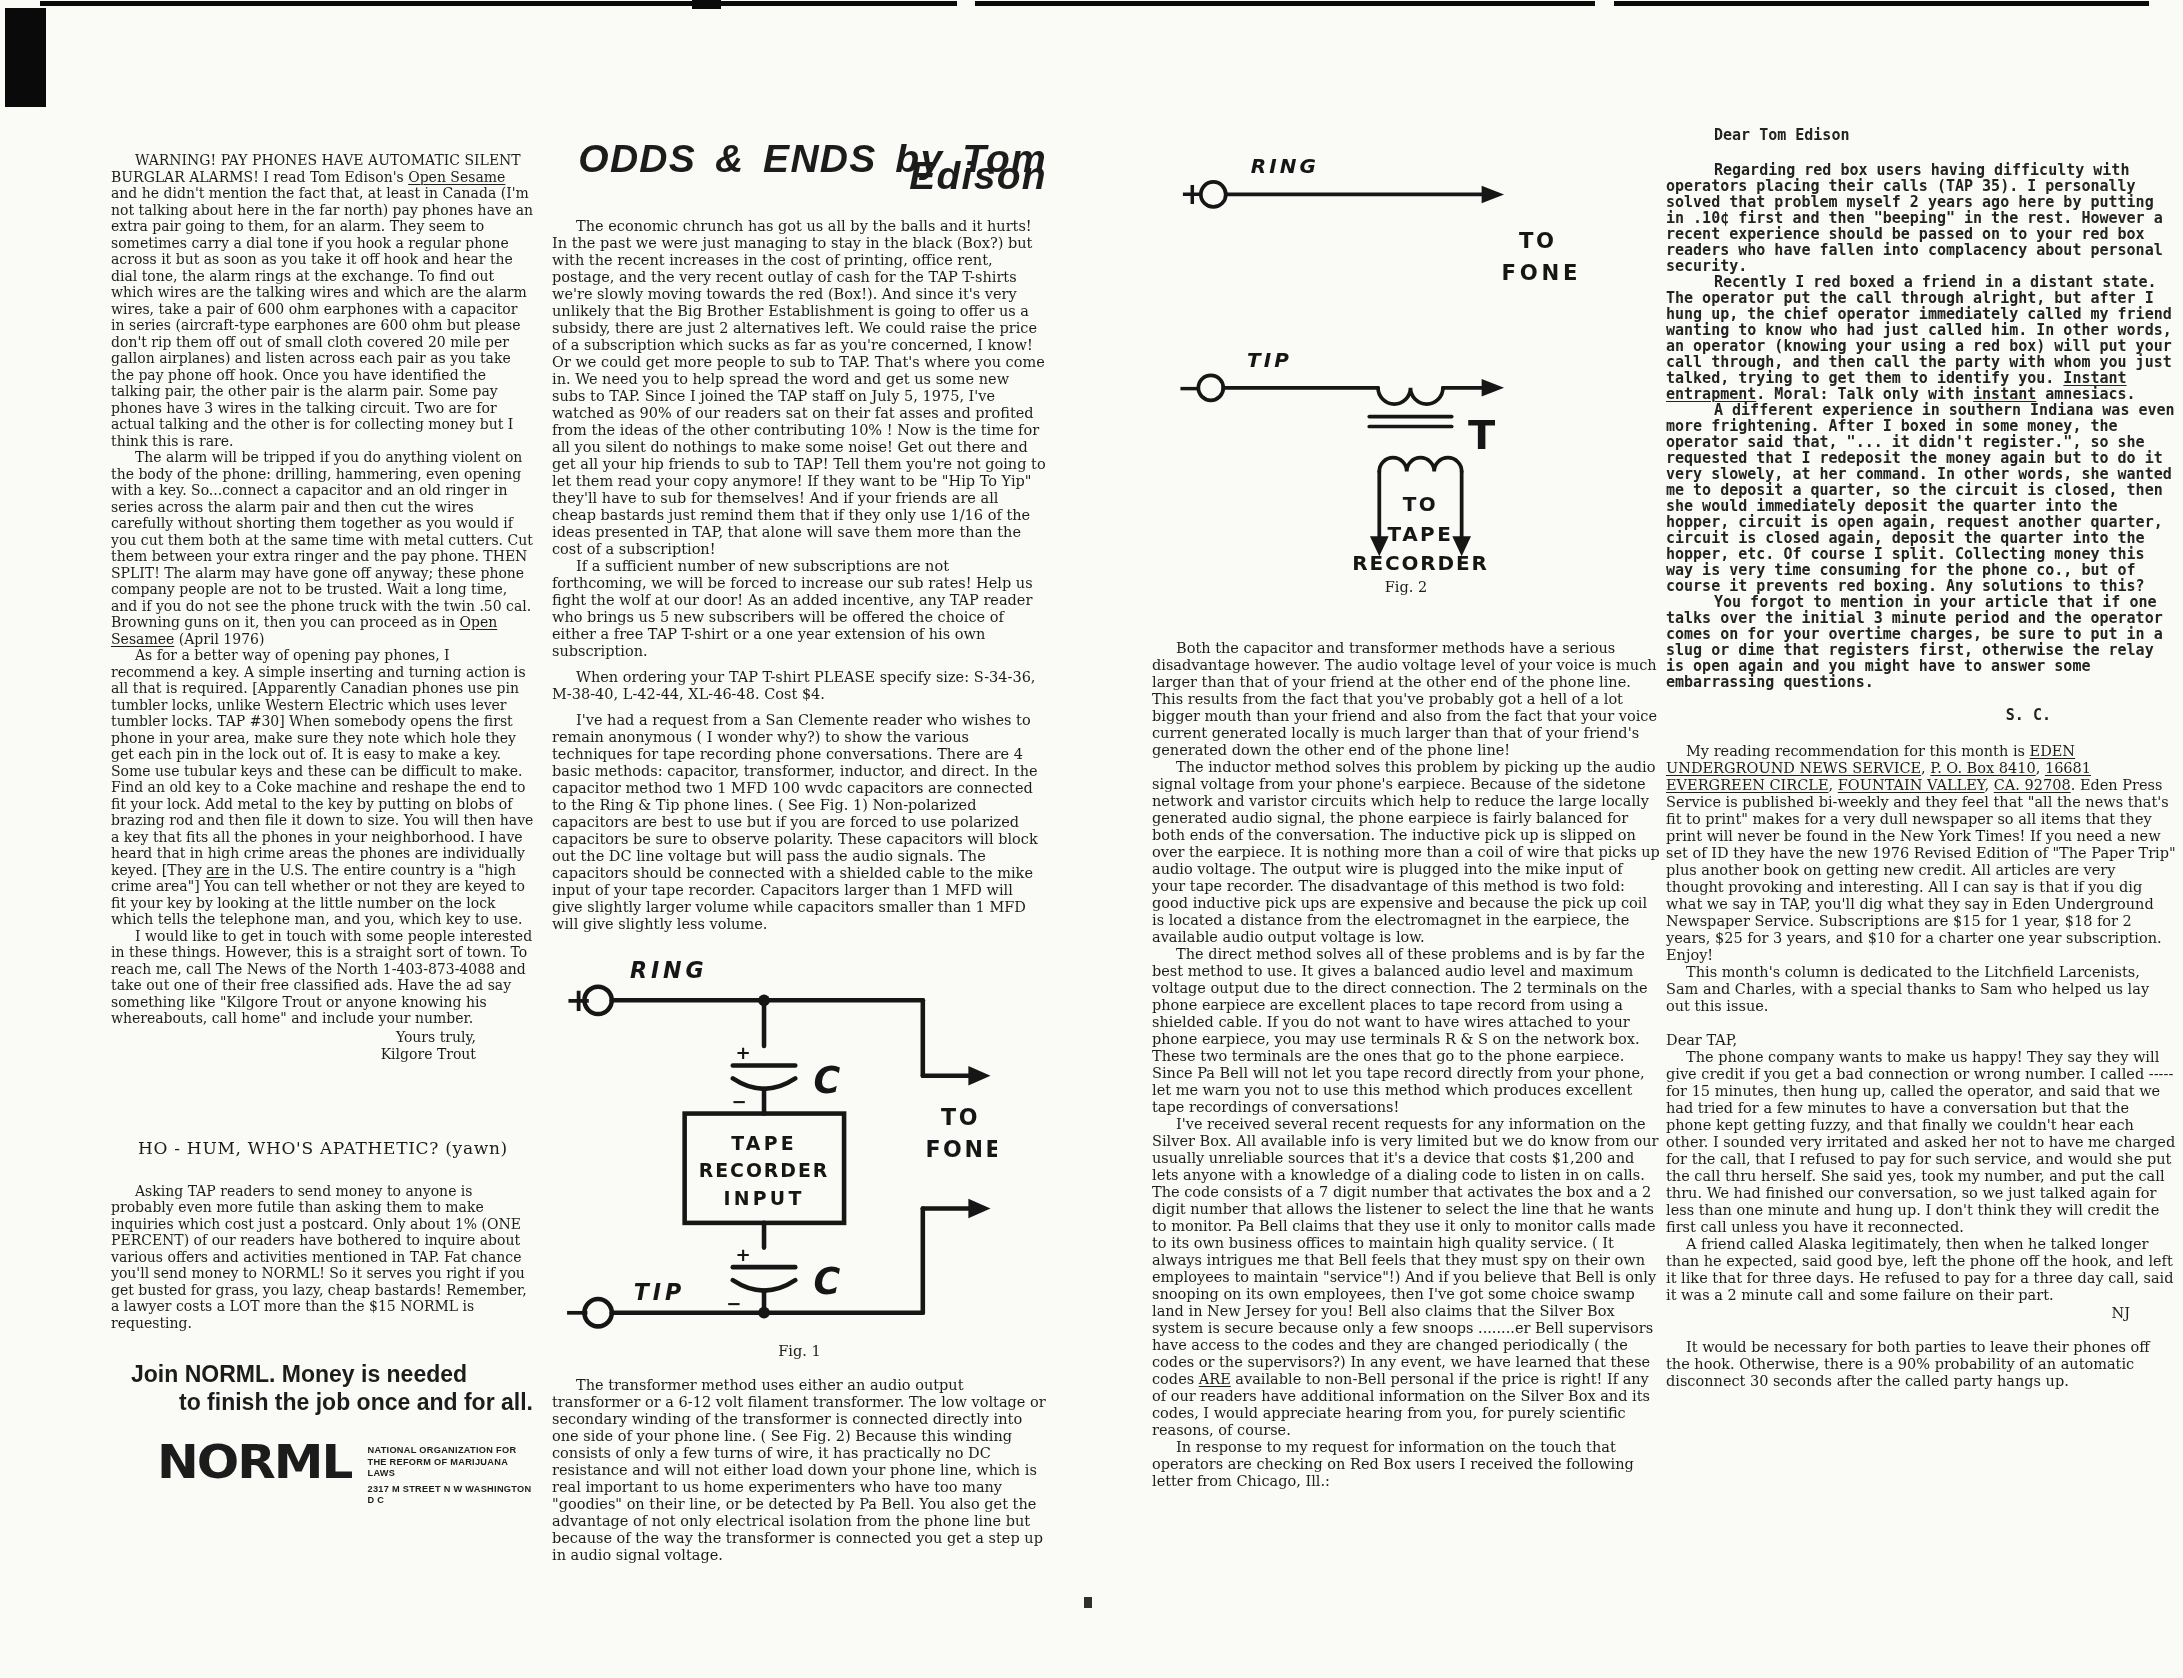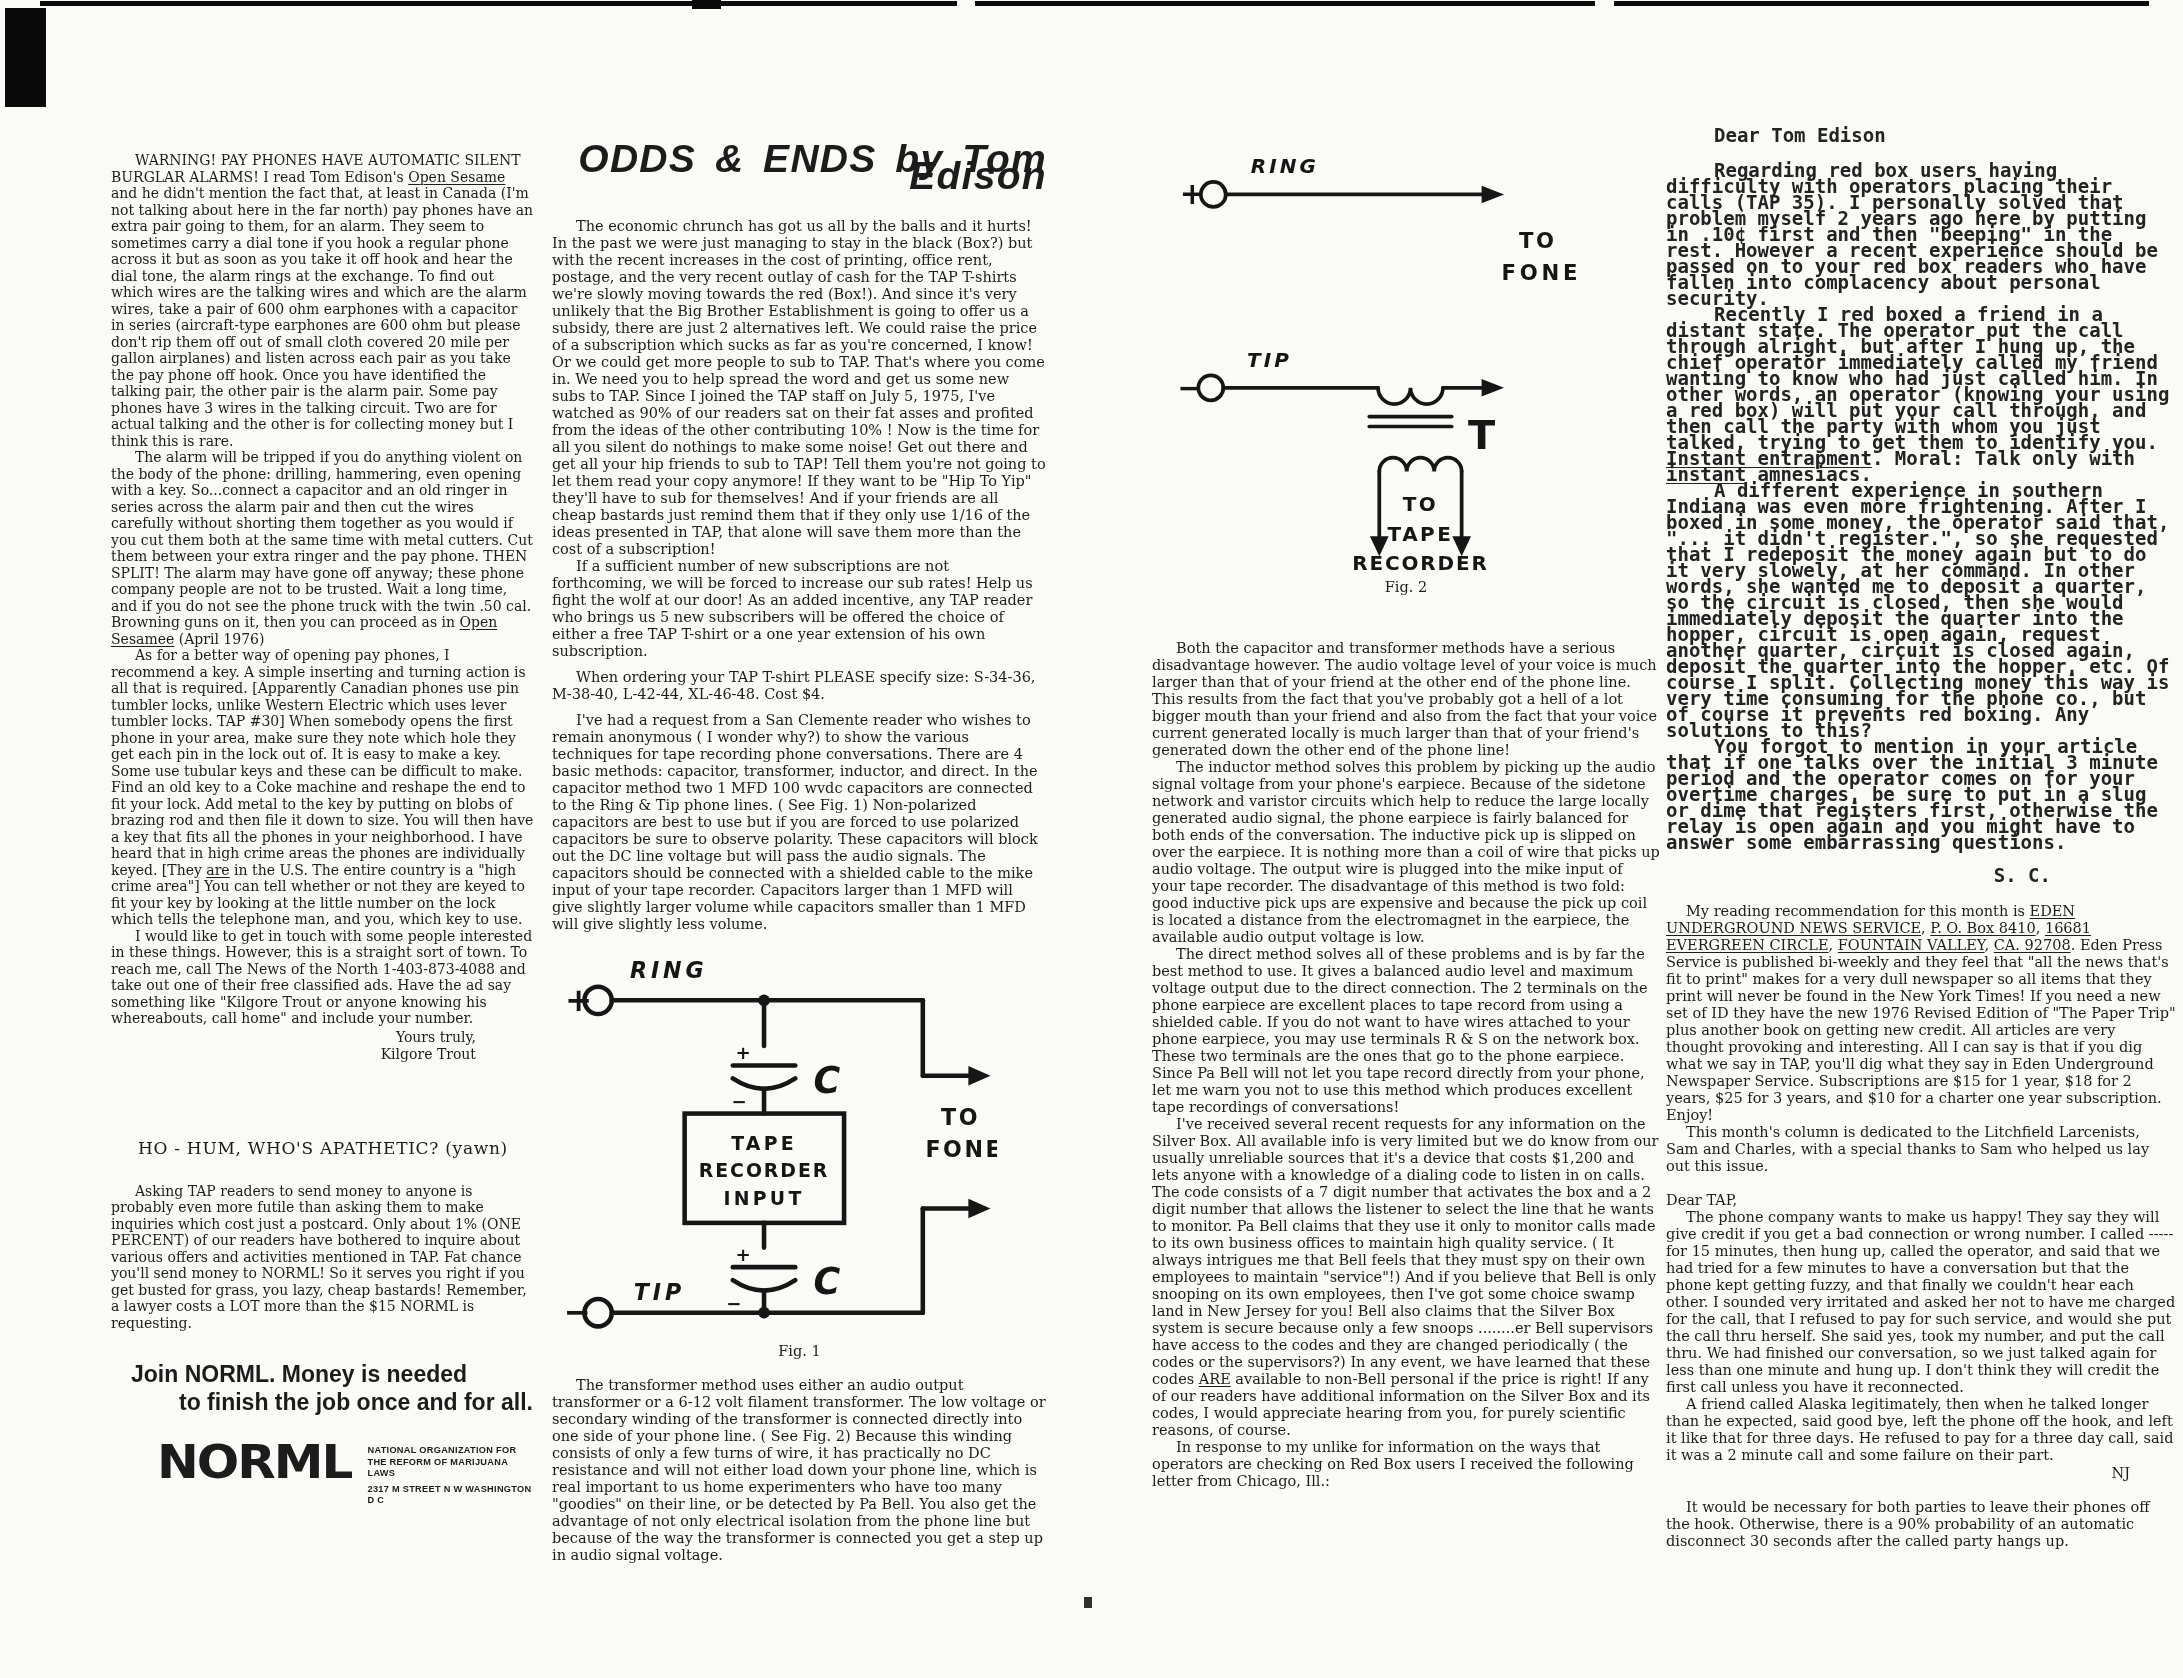--- a/index.html
+++ b/index.html
@@ -27,21 +27,21 @@
   .norml-logotype{font-family:"DejaVu Sans",sans-serif;font-weight:800;font-size:50px;line-height:46px;letter-spacing:-2px;transform:scaleY(.92);}
   .norml-sub{margin:6.6px 0 0 16px;font-family:"Liberation Sans",sans-serif;font-weight:bold;font-size:9.2px;line-height:11.2px;width:290px;letter-spacing:0.3px;}
   .norml-sub .addr{margin-top:4.6px;}
   .odds-heading{margin:0 0 34px 0;text-align:right;font-family:"Liberation Sans",sans-serif;font-weight:bold;font-style:italic;font-size:39px;letter-spacing:1.3px;word-spacing:6.6px;}
   .gap-sm{margin-top:9.2px;}
   .fig{display:block;}
   .fig-caption{text-align:center;font-size:14.5px;margin:4px 0 17px 0;text-indent:0;}
   .fig text{font-family:"DejaVu Sans",sans-serif;font-weight:bold;fill:#161616;}
   .fig .wire{stroke:#161616;fill:none;stroke-linecap:round;}
   .fig .fill{fill:#161616;stroke:none;}
-  .mono-letter{font-family:"DejaVu Sans Mono",monospace;font-weight:700;font-size:19px;line-height:16px;color:#232323;}
+  .mono-letter{font-family:"DejaVu Sans Mono",monospace;font-weight:700;font-size:15px;line-height:16px;color:#232323;}
   .mono-letter .para{text-indent:48px;}
   .mono-salutation{margin:0 0 18.5px 0;text-indent:0;}
   .sc-sig{margin:17px 125px 20px 0;text-align:right;}
   .nj-sig{margin:1.3px 46px 0 0;text-align:right;}
   .serif-section .para{text-indent:20px;}
   .spacer26{height:17px;}
 </style>
 </head>
 <body>
 
@@ -153,21 +153,21 @@
     <text x="398" y="608" font-size="32" letter-spacing="4" text-anchor="middle">TO</text>
     <text x="398" y="656" font-size="32" letter-spacing="4" text-anchor="middle">TAPE</text>
     <text x="398" y="702" font-size="32" letter-spacing="3" text-anchor="middle">RECORDER</text>
   </svg>
   <div class="fig-caption" style="margin-bottom:44px;">Fig. 2</div>
 
   <p class="para">Both the capacitor and transformer methods have a serious disadvantage however.  The audio voltage level of your voice is much larger than that of your friend at the other end of the phone line.  This results from the fact that you've probably got a hell of a lot bigger mouth than your friend and also from the fact that your voice current generated locally is much larger than that of your friend's generated down the other end of the phone line!</p>
   <p class="para">The inductor method solves this problem by picking up the audio signal voltage from your phone's earpiece.  Because of the sidetone network and varistor circuits which help to reduce the large locally generated audio signal,  the phone earpiece is fairly balanced for both ends of the conversation.  The inductive pick up is slipped on over the earpiece.  It is nothing more than a coil of wire that picks up audio voltage.  The output wire is plugged into the mike input of your tape recorder. The disadvantage of this method is two fold: good inductive pick ups are expensive and because the pick up coil is located a distance from the electromagnet in the earpiece,  the available audio output voltage is low.</p>
   <p class="para">The direct method solves all of these problems and is by far the best method to use.  It gives a balanced audio level and maximum voltage output due to the direct connection.  The 2 terminals on the phone earpiece are excellent places to tape record from using a shielded cable.  If you do not want to have wires attached to your phone earpiece,  you may use terminals R &amp; S on the network box.  These two terminals are the ones that go to the phone earpiece.  Since Pa Bell will not let you tape record directly from your phone,  let me warn you not to use this method which produces excellent tape recordings of conversations!</p>
   <p class="para"><span>I've received several recent requests for any information on the Silver Box.  All available info is very limited but we do know from our usually unreliable sources that it's a device that costs $1,200 and lets anyone with a knowledge of a dialing code to listen in on calls.  The code consists of a 7 digit number that activates the box and a 2 digit number that allows the listener to select the line that he wants to monitor.  Pa Bell claims that they use it only to monitor calls made to its own business offices to maintain high quality service. ( It always intrigues me that Bell feels that they must spy on their own employees to maintain "service"!) And if you believe that Bell is only snooping on its own employees,  then I've got some choice swamp land in New Jersey for you! Bell also claims that the Silver Box system is secure because only a few snoops ........er Bell supervisors have access to the codes and they are changed periodically ( the codes or the supervisors?) In any event,  we have learned that these codes </span><span class="u">ARE</span><span> available to non-Bell personal if the price is right! If any of our readers have additional information on the Silver Box and its codes, I would appreciate hearing from you, for purely scientific reasons, of course.</span></p>
-  <p class="para">In response to my unlike for information on the ways that operators are checking on Red Box users I received the following letter from Chicago, Ill.:</p>
+  <p class="para">In response to my request for information on the touch that operators are checking on Red Box users I received the following letter from Chicago, Ill.:</p>
 </div>
 
 <div id="col4" class="col">
   <div class="mono-letter">
     <p class="para mono-salutation">Dear Tom Edison</p>
     <p class="para">Regarding red box users having difficulty with operators placing their calls (TAP 35). I personally solved that problem myself 2 years ago here by putting in .10¢ first and then "beeping" in the rest. However a recent experience should be passed on to your red box readers who have fallen into complacency about personal security.</p>
     <p class="para"><span>Recently I red boxed a friend in a distant state. The operator put the call through alright, but after I hung up, the chief operator immediately called my friend wanting to know who had just called him. In other words, an operator (knowing your using a red box) will put your call through, and then call the party with whom you just talked, trying to get them  to identify you. </span><span class="u">Instant entrapment</span><span>. Moral: Talk only with </span><span class="u">instant</span><span> amnesiacs.</span></p>
     <p class="para">A different experience in southern Indiana was even more frightening. After I boxed in some money, the operator said that, "... it didn't register.", so she requested that I redeposit the money again but to do it very slowely, at her command. In other words, she wanted me to deposit a quarter, so the circuit is closed, then she would immediately deposit the quarter into the hopper, circuit is open again, request another quarter, circuit is closed again, deposit the quarter into the hopper, etc. Of course I split. Collecting money this way is very time consuming for the phone co., but of course it prevents red boxing. Any solutions to this?</p>
     <p class="para">You forgot to mention in your article that if one talks over the initial 3 minute period and the operator comes on for your overtime charges, be sure to put in a slug or dime that registers first, otherwise the relay is open again and you might have to answer some embarrassing questions.</p>
     <div class="sc-sig">S. C.</div>

